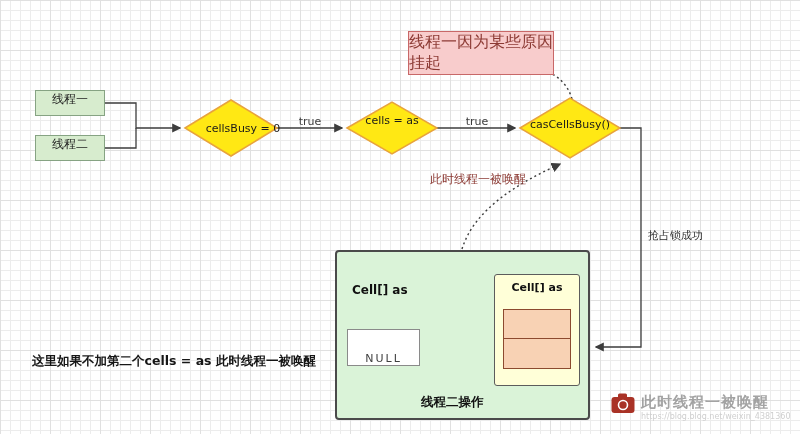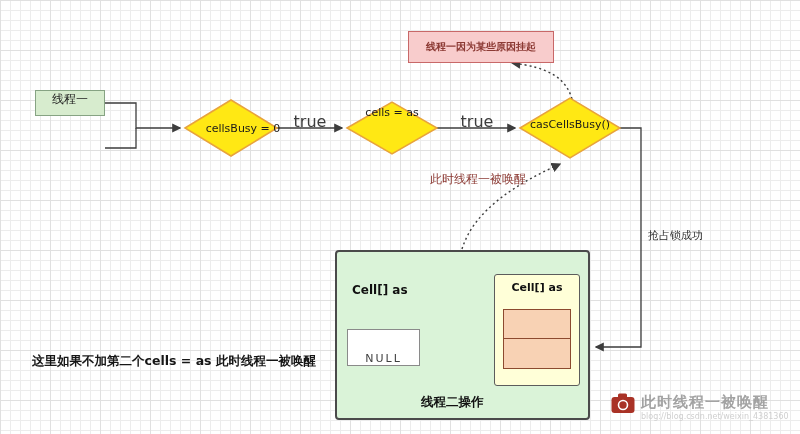--- a/index.html
+++ b/index.html
@@ -13,26 +13,26 @@
     background-size:50px 50px,50px 50px,10px 10px,10px 10px;
   }
   #wires{position:absolute;left:0;top:0;width:800px;height:434px;}
   .abs{position:absolute;}
   .center-label{position:absolute;transform:translate(-50%,-50%);white-space:nowrap;}
   .thread-box{
     width:70px;height:26px;background:var(--thread-fill);border:1px solid var(--thread-border);
     display:flex;justify-content:center;font-size:12px;color:#1c1c1c;box-sizing:border-box;
   }
   .suspend-box{
-    left:408px;top:31px;width:146px;height:32px;background:var(--suspend-fill);
+    left:408px;top:31px;width:146px;height:44px;background:var(--suspend-fill);
     border:1px solid var(--suspend-border);display:flex;align-items:center;justify-content:center;
-    font-size:10px;font-weight:bold;color:var(--note-red);box-sizing:border-box;
+    font-size:16px;font-weight:normal;color:var(--note-red);box-sizing:border-box;
   }
   .diamond-label{font-size:11px;color:#1a1a1a;}
-  .true-label{font-size:16px;color:#3c3c3c;}
+  .true-label{font-size:11px;color:#3c3c3c;}
   .wake-note{font-size:12px;font-weight:normal;color:var(--note-red);}
   .lock-label{left:648px;top:228px;font-size:11px;color:#2f2f2f;white-space:nowrap;}
   .bigbox{
     left:335px;top:250px;width:255px;height:170px;background:var(--bigbox-fill);
     border:2px solid var(--bigbox-border);border-radius:4px;box-sizing:border-box;
   }
   .cells-label{left:352px;top:283px;font-size:12px;font-weight:bold;color:#111;}
   .null-box{
     left:347px;top:329px;width:73px;height:37px;background:#ffffff;border:1px solid #8a8a8a;
     display:flex;align-items:flex-end;justify-content:center;font-size:11px;color:#3f3f3f;
@@ -85,27 +85,30 @@
     <polygon points="185,128 231,100 277,128 231,156" fill="var(--diamond-fill)" stroke="var(--diamond-border)" stroke-width="1.5"></polygon>
     <polygon points="347,128 392,102 437,128 392,154" fill="var(--diamond-fill)" stroke="var(--diamond-border)" stroke-width="1.5"></polygon>
     <polygon points="520,128 570,98 620,128 570,158" fill="var(--diamond-fill)" stroke="var(--diamond-border)" stroke-width="1.5"></polygon>
 
     <polygon points="428,339 466,339 466,330 487,347 466,364 466,355 428,355" fill="#fffdf6" stroke="var(--copy-arrow-border)" stroke-width="1.6" stroke-dasharray="5 3" stroke-linejoin="round"></polygon>
   </svg>
 
   <div class="abs thread-box" style="left:35px;top:90px;">
     <span>线程一</span>
   </div>
+  <div class="abs thread-box" style="left:35px;top:135px;">
+    <span>线程二</span>
+  </div>
 
   <div class="abs suspend-box">
     <span>线程一因为某些原因挂起</span>
   </div>
 
   <div class="center-label diamond-label" style="left:231px;top:128px;margin-left:12px;">cellsBusy = 0</div>
-  <div class="center-label diamond-label" style="left:392px;top:112px;">cells = as</div>
+  <div class="center-label diamond-label" style="left:392px;top:120px;">cells = as</div>
   <div class="center-label diamond-label" style="left:570px;top:124px;">casCellsBusy()</div>
 
   <div class="center-label true-label" style="left:310px;top:121px;">true</div>
   <div class="center-label true-label" style="left:477px;top:121px;">true</div>
   <div class="center-label wake-note" style="left:478px;top:179px;">此时线程一被唤醒</div>
   <div class="abs lock-label">抢占锁成功</div>
 
   <div class="abs bigbox"></div>
   <div class="abs cells-label">Cell[] as</div>
   <div class="abs null-box">
@@ -125,15 +128,15 @@
   <div class="abs notes">
     <div>这里如果不加第二个cells = as 此时线程一被唤醒</div>
   </div>
 
   <svg class="abs wm-icon" viewBox="0 0 26 22">
     <rect x="8" y="0.5" width="9" height="5" rx="1.5" fill="var(--watermark-red)"></rect>
     <rect x="1.5" y="4" width="23" height="16" rx="3" fill="var(--watermark-red)"></rect>
     <circle cx="13" cy="12" r="4.5" fill="none" stroke="#ffffff" stroke-width="1.6"></circle>
   </svg>
   <div class="abs watermark-name">此时线程一被唤醒</div>
-  <div class="abs watermark-url">blog://blog.csdn.net/weixin_4381360</div>
+  <div class="abs watermark-url">https://blog.blog.net/weixin_4381360</div>
 
 </div>
 
 </body></html>

